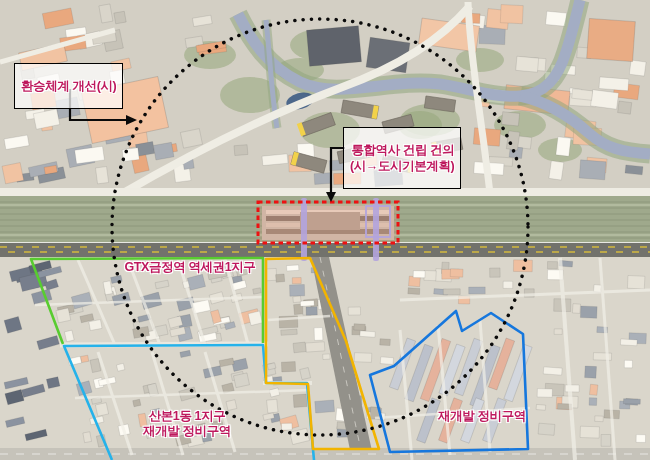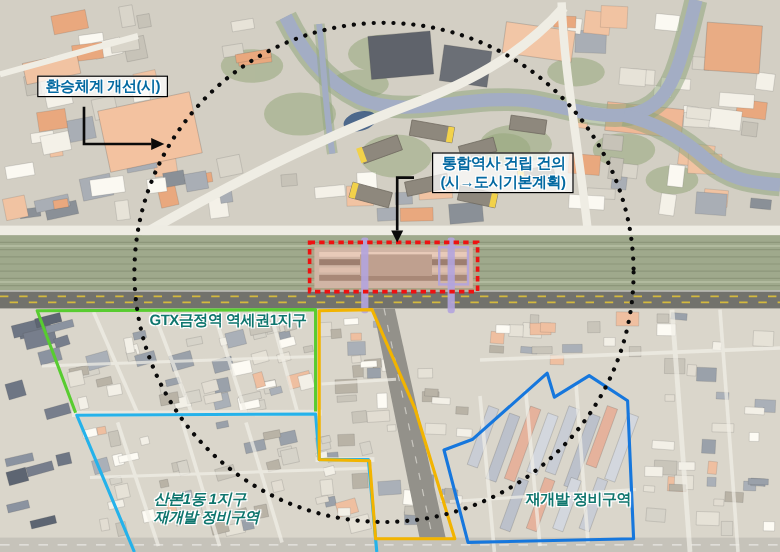--- a/index.html
+++ b/index.html
@@ -4,34 +4,33 @@
 <style>
   html,body{margin:0;padding:0;background:#fff;}
   .stage{
     position:relative;width:650px;height:460px;overflow:hidden;
     font-family:"Liberation Sans","DejaVu Sans",sans-serif;
     background:#d6d2c6;
   }
   .stage svg{position:absolute;left:0;top:0;}
   .map-label{
     position:absolute;
-    font-weight:bold;font-size:12.5px;line-height:15px;color:#0f766e;
-    letter-spacing:-0.4px;text-align:left;white-space:nowrap;
+    font-weight:bold;font-size:12.5px;line-height:15px;color:#be185d;
+    letter-spacing:-0.4px;text-align:center;white-space:nowrap;
     text-shadow:-1px -1px 0 #fff,1px -1px 0 #fff,-1px 1px 0 #fff,1px 1px 0 #fff,0 0 3px #fff;
   }
   .map-label span{display:block;}
   .callout-box{
     position:absolute;
-    font-weight:bold;font-size:12.5px;line-height:16px;color:#0369a1;
+    font-weight:bold;font-size:12.5px;line-height:16px;color:#be185d;
     letter-spacing:-0.4px;text-align:center;white-space:nowrap;
     background:rgba(255,255,255,0.72);
     border:1.6px solid #000;
-    padding:0 6px;
+    padding:14px 6px;
     text-shadow:-1px -1px 0 #fff,1px -1px 0 #fff,-1px 1px 0 #fff,1px 1px 0 #fff;
-    margin-left:17px;
   }
   .callout-box span{display:block;}
 </style>
 </head>
 <body>
 
 <div class="stage">
 
 <svg id="basemap" width="650" height="460" viewBox="0 0 650 460">
 
@@ -494,21 +493,21 @@
 <div class="callout-box" style="left:343px;top:127px;text-align:right;">
   <span>통합역사 건립 건의</span>
   <span>(시→도시기본계획)</span>
 </div>
 
 <div class="map-label" style="left:190px;top:260px;transform:translateX(-50%);">
   <span>GTX금정역 역세권1지구</span>
 </div>
 
 
-<div class="map-label" style="left:172px;top:409px;transform:translateX(-50%);font-style:italic;">
+<div class="map-label" style="left:187px;top:409px;transform:translateX(-50%);">
   <span>산본1동 1지구</span>
   <span>재개발 정비구역</span>
 </div>
 
 <div class="map-label" style="left:482px;top:409px;transform:translateX(-50%);">
   <span>재개발 정비구역</span>
 </div>
 
 </div>
 

